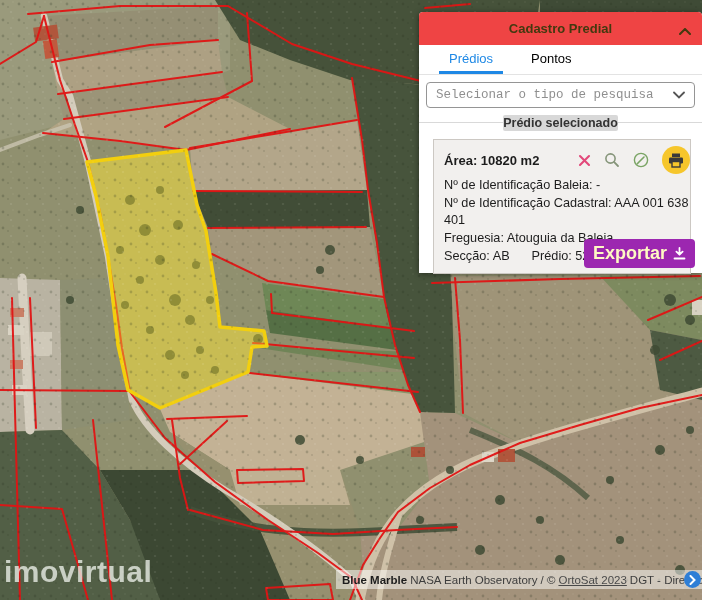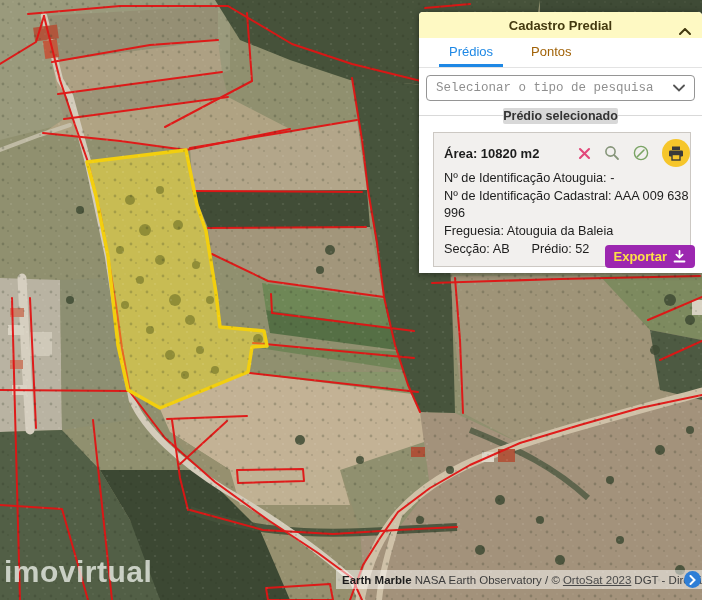--- a/index.html
+++ b/index.html
@@ -16,27 +16,27 @@
                background:rgba(255,255,255,.5);display:flex;align-items:center;
                font-size:11.5px;color:#3d3d3d;white-space:nowrap;padding-left:6px;gap:3px;}
   .attribution .attr-bold{font-weight:700;color:#1d1d1d;}
   .attribution .attr-link{text-decoration:underline;color:#4a4a4a;cursor:pointer;}
   .attr-toggle{position:absolute;right:1px;top:571px;width:17px;height:17px;border-radius:50%;
                background:#2e7ed6;display:flex;align-items:center;justify-content:center;cursor:pointer;}
 
   
   .panel{position:absolute;left:419px;top:12px;width:283px;height:261px;background:#fff;
          box-shadow:0 1px 6px rgba(0,0,0,.45);border-radius:4px 4px 0 0;}
-  .panel-header{height:26px;background:#fef9c3;border-radius:4px 4px 0 0;display:flex;
+  .panel-header{height:33px;background:#ef4444;border-radius:4px 4px 0 0;display:flex;
                 align-items:center;justify-content:center;position:relative;cursor:pointer;}
   .panel-title{font-size:13px;font-weight:700;color:#43390f;}
   .collapse{position:absolute;right:11px;top:9px;}
 
   .tabs{height:29px;display:flex;align-items:stretch;border-bottom:1px solid #e3e3e3;padding-left:20px;}
-  .tab{display:flex;align-items:center;padding:0 10px;font-size:13px;color:#a16207;cursor:pointer;
+  .tab{display:flex;align-items:center;padding:0 10px;font-size:13px;color:#000000;cursor:pointer;
        border-bottom:3px solid transparent;margin-right:18px;}
   .tab.active{color:#1e88e5;border-bottom-color:#1e88e5;font-weight:500;}
 
   .select{margin:7px 7px 4px 7px;height:24px;border:1px solid #959595;border-radius:4px;
           display:flex;align-items:center;justify-content:space-between;padding:0 9px;cursor:pointer;font-family:Liberation Mono, monospace;}
   .select-placeholder{font-size:12.5px;color:#8f8f8f;}
 
   .section{position:relative;height:20px;margin-top:5px;display:flex;align-items:center;justify-content:center;}
   .section .rule{position:absolute;left:0;right:0;top:9px;border-top:1px solid #d9d9d9;}
   .chip{position:relative;background:#d8d8d8;color:#333;font-size:12.5px;font-weight:700;
@@ -48,22 +48,22 @@
   .area{font-weight:700;font-size:13px;}
   .icons{display:flex;align-items:center;gap:13px;}
   .icon-btn{display:flex;align-items:center;justify-content:center;cursor:pointer;}
   .print-circle{width:28px;height:28px;border-radius:50%;background:#f6c62b;display:flex;
                 align-items:center;justify-content:center;cursor:pointer;}
   .card-line{line-height:17.5px;}
   .card-last{display:flex;line-height:19px;}
   .card-last .predio{margin-left:22px;}
 
   .export-row{position:absolute;right:7px;bottom:5px;}
-  .export{display:flex;align-items:center;gap:6px;background:#9c27b0;color:#fde047;border:none;
-          border-radius:4px;font-family:"Liberation Sans",sans-serif;font-size:13px;
+  .export{display:flex;align-items:center;gap:6px;background:#9c27b0;color:#fef9c3;border:none;
+          border-radius:4px;font-family:"Liberation Sans",sans-serif;font-size:18px;
           font-weight:700;padding:4px 9px;cursor:pointer;margin-left:42px;}
 </style>
 </head>
 <body>
 
 <div class="stage">
 
   <svg class="map" viewBox="0 0 702 600" preserveAspectRatio="none">
     <defs>
       <pattern id="spk" width="16" height="16" patternUnits="userSpaceOnUse">
@@ -215,21 +215,21 @@
     </g>
 
     <path d="M87,162 L186,150 L197,205 L206,231 L216,293 L220,327 L264,331 L267,346 L252,347 L248,372 L160,408 L128,390 L118,345 L108,256 L96,196 Z" fill="rgba(244,222,49,.40)" stroke="#f2cf0e" stroke-width="3.5" stroke-linejoin="round"></path>
 
     <rect width="702" height="600" fill="url(#spk)"></rect>
   </svg>
 
   <div class="watermark">imovirtual</div>
 
   <div class="attribution">
-    <span class="attr-bold">Earth Marble</span>
+    <span class="attr-bold">Blue Marble</span>
     <span>NASA Earth Observatory / ©</span>
     <span class="attr-link">OrtoSat 2023</span>
     <span>DGT - Direção-Geral do Território</span>
   </div>
   <div class="attr-toggle">
     <svg width="7" height="10" viewBox="0 0 7 10">
       <polyline points="1.5,1 5.5,5 1.5,9" stroke="#ffffff" stroke-width="2" fill="none" stroke-linecap="round"></polyline>
     </svg>
   </div>
 
@@ -284,22 +284,22 @@
           </span>
           <span class="print-circle">
             <svg width="16" height="15" viewBox="0 0 16 15">
               <rect x="4" y="0.5" width="8" height="3.5" fill="#3a3a3a"></rect>
               <rect x="1" y="4.5" width="14" height="6" rx="1.2" fill="#3a3a3a"></rect>
               <rect x="4" y="8.5" width="8" height="5.5" fill="#f6c62b" stroke="#3a3a3a" stroke-width="1.4"></rect>
             </svg>
           </span>
         </span>
       </div>
-      <div class="card-line">Nº de Identificação Atouguia: -</div>
-      <div class="card-line">Nº de Identificação Cadastral: AAA 009 638 996</div>
+      <div class="card-line">Nº de Identificação Baleia: -</div>
+      <div class="card-line">Nº de Identificação Cadastral: AAA 001 638 401</div>
       <div class="card-line">Freguesia: Atouguia da Baleia</div>
       <div class="card-last">
         <span>Secção: AB</span>
         <span class="predio">Prédio: 52</span>
       </div>
     </div>
 
     <div class="export-row">
       <button class="export">
         <span>Exportar</span>

